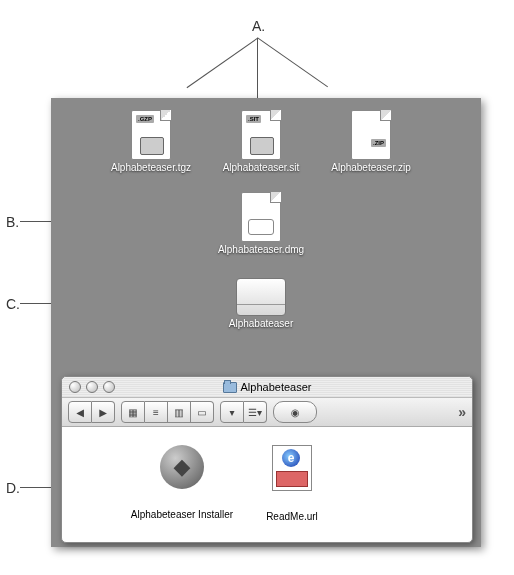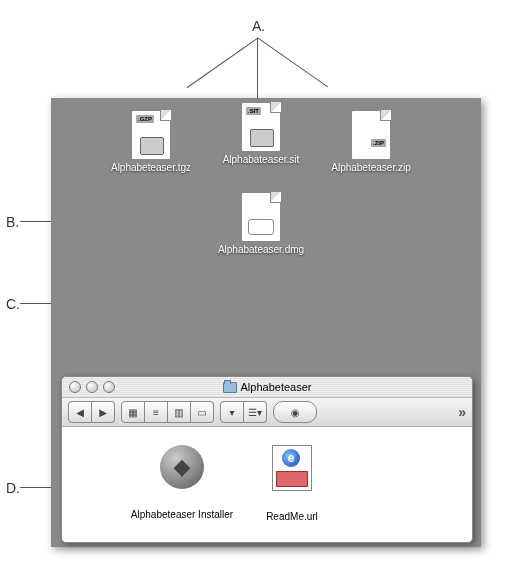--- a/index.html
+++ b/index.html
@@ -63,21 +63,21 @@
 <div class="desktop">
 
   <div class="ditem" style="left:55px;top:12px">
     <div class="doc-icon">
       <div class="badge">.GZP</div>
       <div class="mini"></div>
     </div>
     <div class="dcap">Alphabeteaser.tgz</div>
   </div>
 
-  <div class="ditem" style="left:165px;top:4px">
+  <div class="ditem" style="left:165px;top:12px">
     <div class="doc-icon">
       <div class="badge">.SIT</div>
       <div class="mini"></div>
     </div>
     <div class="dcap">Alphabateaser.sit</div>
   </div>
 
   <div class="ditem" style="left:275px;top:12px">
     <div class="doc-icon">
       <div class="badge" style="left:auto;right:4px;top:28px">.ZIP</div>
@@ -85,20 +85,24 @@
     <div class="dcap">Alphabeteaser.zip</div>
   </div>
 
   <div class="ditem" style="left:165px;top:94px">
     <div class="doc-icon">
       <div class="mini" style="background:#fff;border-color:#888;left:6px;bottom:6px;width:24px;height:14px;border-radius:3px"></div>
     </div>
     <div class="dcap">Alphabateaser.dmg</div>
   </div>
 
+  <div class="ditem" style="left:165px;top:180px">
+    <div class="disk-icon"></div>
+    <div class="dcap">Alphabateaser</div>
+  </div>
 
   <div class="finder">
     <div class="titlebar">
       <div class="traffic">
         <div class="tl"></div>
         <div class="tl"></div>
         <div class="tl"></div>
       </div>
       <div class="wtitle">
         <span class="fold-mini"></span>

